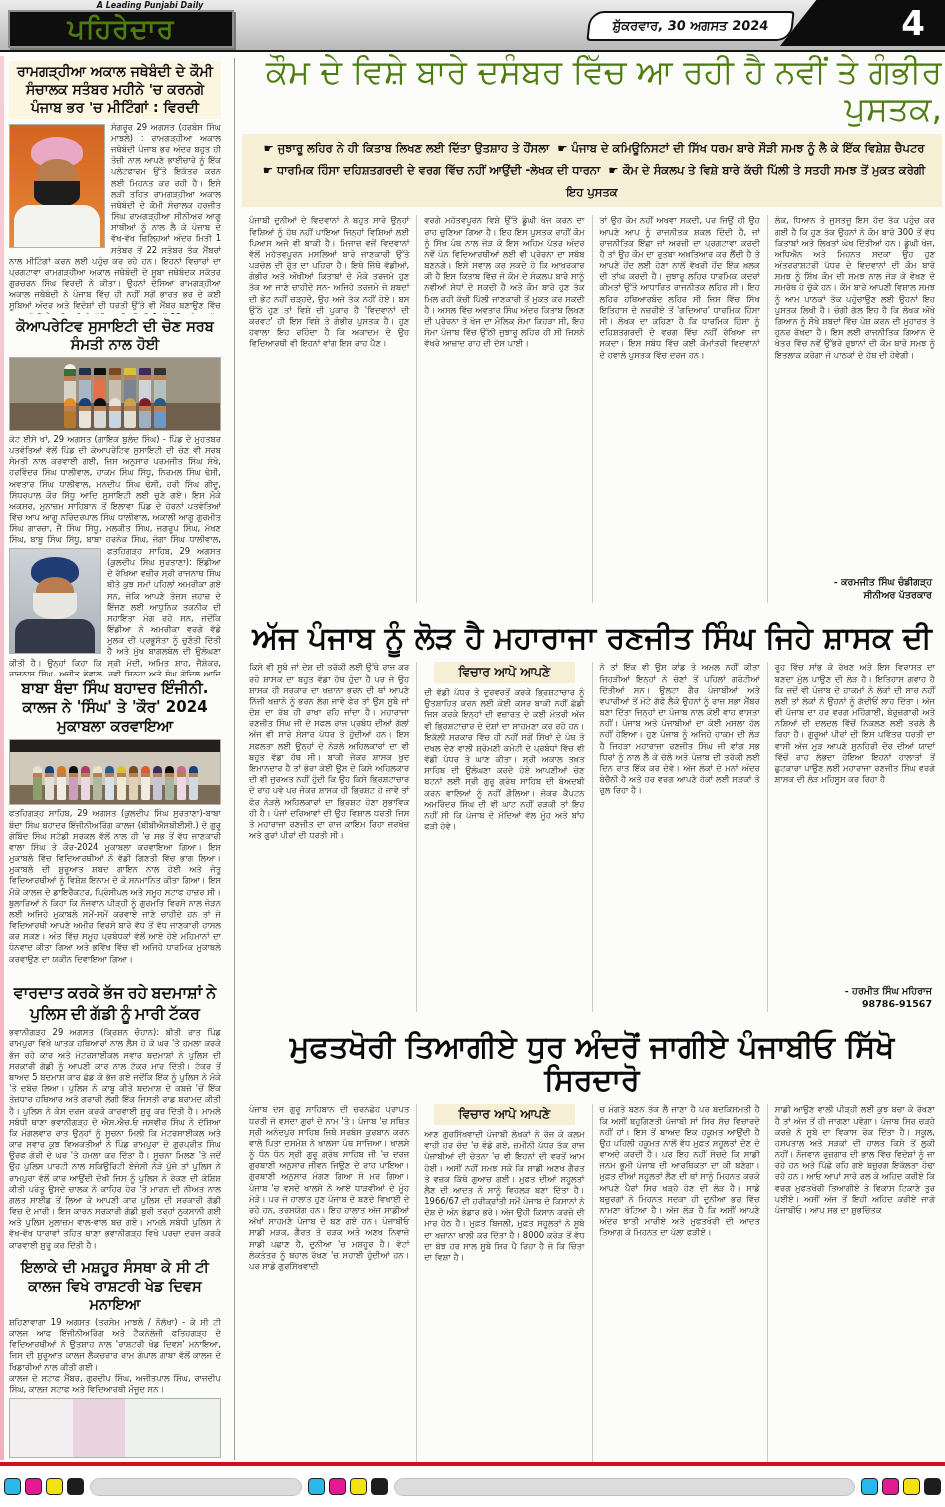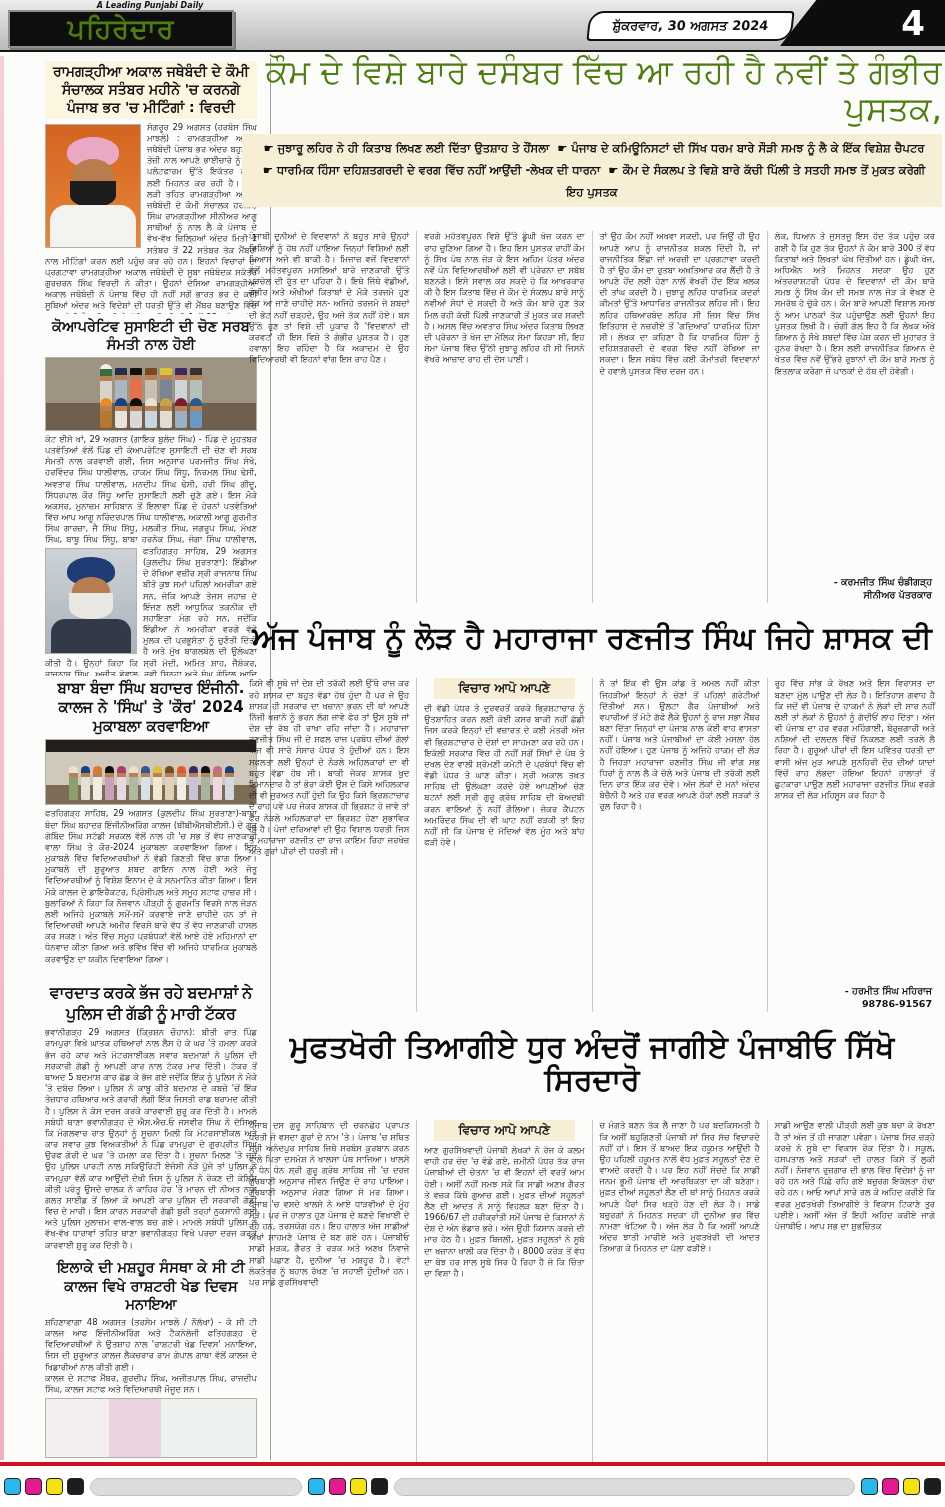--- a/index.html
+++ b/index.html
@@ -26,21 +26,21 @@
   .corner-black { position:absolute; right:0; top:0; width:165px; height:46px; background:#0d0d0d;
                   clip-path:polygon(22% 0,100% 0,100% 100%,0 100%);
                   display:flex; align-items:center; justify-content:flex-end; }
   .corner-black span { color:#fff; font-size:34px; font-weight:bold; padding-right:20px; }
 
   .edge-strip { position:absolute; left:0; top:56px; width:4px; height:1404px;
                 background:linear-gradient(#f6c3cd,#f09cae); opacity:.8; }
 
   
   .leftcol { position:absolute; left:6px; top:58px; width:229px; height:1402px;
-             border-right:1px solid #9a9a9a; padding:0 13px 0 3px; overflow:hidden;margin-left:36px; }
+             border-right:1px solid #9a9a9a; padding:0 13px 0 3px; overflow:hidden; }
   .lh { font-weight:bold; text-align:center; line-height:1.28; margin:3px 0 3px; }
   .lh1 { font-size:14px; background:#fcf5df; padding:2px 1px; }
   .lh2 { font-size:14.5px; }
   .lh3 { font-size:12.5px; }
   .lh4 { font-size:15px; }
   .lh5 { font-size:16px;font-family:Liberation Serif, serif; }
   .lh6 { font-size:14.5px; }
   .lbody { font-size:8.4px; line-height:1.33; text-align:justify; color:#1c1c1c; overflow:hidden; }
   .lcaption { font-size:8.4px; line-height:1.33; text-align:justify; color:#1c1c1c; overflow:hidden; }
 
@@ -76,21 +76,21 @@
   
   .mainarea { position:absolute; left:242px; top:54px; width:700px; height:1408px; overflow:hidden; }
   .mh1 { font-size:33px; line-height:1.12; font-weight:normal; text-align:right; color:#4d7c0f; }
   .mh2 { font-size:30px; line-height:1.1; font-weight:bold; text-align:center; margin-top:18px; color:#0a0a0a; }
   .bullets { background:#f7eed6; margin-top:6px; padding:4px 8px; font-size:11.5px; font-weight:bold;
              line-height:1.9; text-align:center; }
   .bullet-item { white-space:normal; }
   .pointer { margin:0 4px; }
   .cols { position:relative; display:flex; gap:0; margin-top:8px; overflow:hidden; }
   .cols .col { flex:1 1 0; padding:0 7px; font-size:8.4px; line-height:1.33; text-align:justify;
-               color:#1c1c1c; overflow:hidden;margin-top:16px; }
+               color:#1c1c1c; overflow:hidden; }
   .cols .col + .col { border-left:1px solid #c9c9c9; }
   .cols-lead { height:388px; }
   .cols-op1 { height:350px; }
   .cols-op2 { height:398px; }
   .tagbox { display:block; width:88%; margin:0 auto 4px; background:#f7eed6; text-align:center;
             font-size:12.5px; font-weight:bold; padding:2px 0; }
   .byline { position:absolute; right:10px; background:#fcfcfa; text-align:right;
             font-size:9.5px; font-weight:bold; line-height:1.4; padding-left:6px; }
   .byline-lead { bottom:2px; }
   .byline-op1 { bottom:2px; }
@@ -188,21 +188,21 @@
         <span class="figure" style="width:9px;height:34px;background:linear-gradient(#c86c8c 0 7px,#b98054 7px 11px,#ecd8e4 11px 100%)"></span>
         <span class="figure" style="width:9px;height:34px;background:linear-gradient(#18407a 0 7px,#b98054 7px 11px,#d0d8e0 11px 100%)"></span>
       </div>
     </div>
     <div class="lbody" style="height:172px">ਫਤਹਿਗੜ੍ਹ ਸਾਹਿਬ, 29 ਅਗਸਤ (ਕੁਲਦੀਪ ਸਿੰਘ ਸੁਰਤਾਣਾ)-ਬਾਬਾ ਬੰਦਾ ਸਿੰਘ ਬਹਾਦਰ ਇੰਜੀਨੀਅਰਿੰਗ ਕਾਲਜ (ਬੀਬੀਐਸਬੀਈਸੀ.) ਦੇ ਗੁਰੂ ਗੋਬਿੰਦ ਸਿੰਘ ਸਟੱਡੀ ਸਰਕਲ ਵੱਲੋਂ ਨਾਲ ਹੀ 'ਚ ਸਭ ਤੋਂ ਵੱਧ ਜਾਣਕਾਰੀ ਵਾਲਾ ਸਿੰਘ ਤੇ ਕੌਰ-2024 ਮੁਕਾਬਲਾ ਕਰਵਾਇਆ ਗਿਆ। ਇਸ ਮੁਕਾਬਲੇ ਵਿੱਚ ਵਿਦਿਆਰਥੀਆਂ ਨੇ ਵੱਡੀ ਗਿਣਤੀ ਵਿੱਚ ਭਾਗ ਲਿਆ। ਮੁਕਾਬਲੇ ਦੀ ਸ਼ੁਰੂਆਤ ਸ਼ਬਦ ਗਾਇਨ ਨਾਲ ਹੋਈ ਅਤੇ ਜੇਤੂ ਵਿਦਿਆਰਥੀਆਂ ਨੂੰ ਵਿਸ਼ੇਸ਼ ਇਨਾਮ ਦੇ ਕੇ ਸਨਮਾਨਿਤ ਕੀਤਾ ਗਿਆ। ਇਸ ਮੌਕੇ ਕਾਲਜ ਦੇ ਡਾਇਰੈਕਟਰ, ਪ੍ਰਿੰਸੀਪਲ ਅਤੇ ਸਮੂਹ ਸਟਾਫ ਹਾਜ਼ਰ ਸੀ। ਬੁਲਾਰਿਆਂ ਨੇ ਕਿਹਾ ਕਿ ਨੌਜਵਾਨ ਪੀੜ੍ਹੀ ਨੂੰ ਗੁਰਮਤਿ ਵਿਰਸੇ ਨਾਲ ਜੋੜਨ ਲਈ ਅਜਿਹੇ ਮੁਕਾਬਲੇ ਸਮੇਂ-ਸਮੇਂ ਕਰਵਾਏ ਜਾਣੇ ਚਾਹੀਦੇ ਹਨ ਤਾਂ ਜੋ ਵਿਦਿਆਰਥੀ ਆਪਣੇ ਅਮੀਰ ਵਿਰਸੇ ਬਾਰੇ ਵੱਧ ਤੋਂ ਵੱਧ ਜਾਣਕਾਰੀ ਹਾਸਲ ਕਰ ਸਕਣ। ਅੰਤ ਵਿੱਚ ਸਮੂਹ ਪ੍ਰਬੰਧਕਾਂ ਵੱਲੋਂ ਆਏ ਹੋਏ ਮਹਿਮਾਨਾਂ ਦਾ ਧੰਨਵਾਦ ਕੀਤਾ ਗਿਆ ਅਤੇ ਭਵਿੱਖ ਵਿੱਚ ਵੀ ਅਜਿਹੇ ਧਾਰਮਿਕ ਮੁਕਾਬਲੇ ਕਰਵਾਉਣ ਦਾ ਯਕੀਨ ਦਿਵਾਇਆ ਗਿਆ।</div>
 
     <h2 class="lh lh5">ਵਾਰਦਾਤ ਕਰਕੇ ਭੱਜ ਰਹੇ ਬਦਮਾਸ਼ਾਂ ਨੇ ਪੁਲਿਸ ਦੀ ਗੱਡੀ ਨੂੰ ਮਾਰੀ ਟੱਕਰ</h2>
     <div class="lbody" style="height:228px">ਭਵਾਨੀਗੜ੍ਹ 29 ਅਗਸਤ (ਕ੍ਰਿਸ਼ਨ ਚੌਹਾਨ): ਬੀਤੀ ਰਾਤ ਪਿੰਡ ਰਾਮਪੁਰਾ ਵਿਖੇ ਘਾਤਕ ਹਥਿਆਰਾਂ ਨਾਲ ਲੈਸ ਹੋ ਕੇ ਘਰ 'ਤੇ ਹਮਲਾ ਕਰਕੇ ਭੱਜ ਰਹੇ ਕਾਰ ਅਤੇ ਮੋਟਰਸਾਈਕਲ ਸਵਾਰ ਬਦਮਾਸ਼ਾਂ ਨੇ ਪੁਲਿਸ ਦੀ ਸਰਕਾਰੀ ਗੱਡੀ ਨੂੰ ਆਪਣੀ ਕਾਰ ਨਾਲ ਟੱਕਰ ਮਾਰ ਦਿੱਤੀ। ਟੱਕਰ ਤੋਂ ਬਾਅਦ 5 ਬਦਮਾਸ਼ ਕਾਰ ਛੱਡ ਕੇ ਭੱਜ ਗਏ ਜਦੋਂਕਿ ਇੱਕ ਨੂੰ ਪੁਲਿਸ ਨੇ ਮੌਕੇ 'ਤੇ ਦਬੋਚ ਲਿਆ। ਪੁਲਿਸ ਨੇ ਕਾਬੂ ਕੀਤੇ ਬਦਮਾਸ਼ ਦੇ ਕਬਜ਼ੇ 'ਚੋਂ ਇੱਕ ਤੇਜ਼ਧਾਰ ਹਥਿਆਰ ਅਤੇ ਗਰਾਰੀ ਲੱਗੀ ਇੱਕ ਜਿਸਤੀ ਰਾਡ ਬਰਾਮਦ ਕੀਤੀ ਹੈ। ਪੁਲਿਸ ਨੇ ਕੇਸ ਦਰਜ ਕਰਕੇ ਕਾਰਵਾਈ ਸ਼ੁਰੂ ਕਰ ਦਿੱਤੀ ਹੈ। ਮਾਮਲੇ ਸਬੰਧੀ ਥਾਣਾ ਭਵਾਨੀਗੜ੍ਹ ਦੇ ਐਸ.ਐਚ.ਓ ਜਸਵੀਰ ਸਿੰਘ ਨੇ ਦੱਸਿਆ ਕਿ ਮੰਗਲਵਾਰ ਰਾਤ ਉਨ੍ਹਾਂ ਨੂੰ ਸੂਚਨਾ ਮਿਲੀ ਕਿ ਮੋਟਰਸਾਈਕਲ ਅਤੇ ਕਾਰ ਸਵਾਰ ਕੁਝ ਵਿਅਕਤੀਆਂ ਨੇ ਪਿੰਡ ਰਾਮਪੁਰਾ ਦੇ ਗੁਰਪ੍ਰੀਤ ਸਿੰਘ ਉਰਫ ਗੋਰੀ ਦੇ ਘਰ 'ਤੇ ਹਮਲਾ ਕਰ ਦਿੱਤਾ ਹੈ। ਸੂਚਨਾ ਮਿਲਣ 'ਤੇ ਜਦੋਂ ਉਹ ਪੁਲਿਸ ਪਾਰਟੀ ਨਾਲ ਸਕਿਉਰਿਟੀ ਏਜੰਸੀ ਨੇੜੇ ਪੁੱਜੇ ਤਾਂ ਪੁਲਿਸ ਨੇ ਰਾਮਪੁਰਾ ਵੱਲੋਂ ਕਾਰ ਆਉਂਦੀ ਦੇਖੀ ਜਿਸ ਨੂੰ ਪੁਲਿਸ ਨੇ ਰੋਕਣ ਦੀ ਕੋਸ਼ਿਸ਼ ਕੀਤੀ ਪਰੰਤੂ ਉਸਦੇ ਚਾਲਕ ਨੇ ਕਾਹਿਰ ਹੋਰ 'ਤੇ ਮਾਰਨ ਦੀ ਨੀਅਤ ਨਾਲ ਗਲਤ ਸਾਈਡ ਤੋਂ ਲਿਆ ਕੇ ਆਪਣੀ ਕਾਰ ਪੁਲਿਸ ਦੀ ਸਰਕਾਰੀ ਗੱਡੀ ਵਿਚ ਦੇ ਮਾਰੀ। ਇਸ ਕਾਰਨ ਸਰਕਾਰੀ ਗੱਡੀ ਬੁਰੀ ਤਰ੍ਹਾਂ ਨੁਕਸਾਨੀ ਗਈ ਅਤੇ ਪੁਲਿਸ ਮੁਲਾਜ਼ਮ ਵਾਲ-ਵਾਲ ਬਚ ਗਏ। ਮਾਮਲੇ ਸਬੰਧੀ ਪੁਲਿਸ ਨੇ ਵੱਖ-ਵੱਖ ਧਾਰਾਵਾਂ ਤਹਿਤ ਥਾਣਾ ਭਵਾਨੀਗੜ੍ਹ ਵਿਖੇ ਪਰਚਾ ਦਰਜ ਕਰਕੇ ਕਾਰਵਾਈ ਸ਼ੁਰੂ ਕਰ ਦਿੱਤੀ ਹੈ।</div>
 
     <h2 class="lh lh6">ਇਲਾਕੇ ਦੀ ਮਸ਼ਹੂਰ ਸੰਸਥਾ ਕੇ ਸੀ ਟੀ ਕਾਲਜ ਵਿਖੇ ਰਾਸ਼ਟਰੀ ਖੇਡ ਦਿਵਸ ਮਨਾਇਆ</h2>
-    <div class="lbody" style="height:56px">ਸ਼ਹਿਣਾਵਾਗਾ 48 ਅਗਸਤ (ਤਰਸੇਮ ਮਾਝਲੇ / ਨੌਲੱਖਾ) - ਕੇ ਸੀ ਟੀ ਕਾਲਜ ਆਫ ਇੰਜੀਨੀਅਰਿੰਗ ਅਤੇ ਟੈਕਨੋਲੋਜੀ ਫਤਿਹਗੜ੍ਹ ਦੇ ਵਿਦਿਆਰਥੀਆਂ ਨੇ ਉਤਸ਼ਾਹ ਨਾਲ 'ਰਾਸ਼ਟਰੀ ਖੇਡ ਦਿਵਸ' ਮਨਾਇਆ, ਜਿਸ ਦੀ ਸ਼ੁਰੂਆਤ ਕਾਲਜ ਲੈਕਚਰਾਰ ਰਾਮ ਗੋਪਾਲ ਗਾਬਾ ਵੱਲੋਂ ਕਾਲਜ ਦੇ ਖਿਡਾਰੀਆਂ ਨਾਲ ਕੀਤੀ ਗਈ।</div>
+    <div class="lbody" style="height:56px">ਸ਼ਹਿਣਾਵਾਗਾ 19 ਅਗਸਤ (ਤਰਸੇਮ ਮਾਝਲੇ / ਨੌਲੱਖਾ) - ਕੇ ਸੀ ਟੀ ਕਾਲਜ ਆਫ ਇੰਜੀਨੀਅਰਿੰਗ ਅਤੇ ਟੈਕਨੋਲੋਜੀ ਫਤਿਹਗੜ੍ਹ ਦੇ ਵਿਦਿਆਰਥੀਆਂ ਨੇ ਉਤਸ਼ਾਹ ਨਾਲ 'ਰਾਸ਼ਟਰੀ ਖੇਡ ਦਿਵਸ' ਮਨਾਇਆ, ਜਿਸ ਦੀ ਸ਼ੁਰੂਆਤ ਕਾਲਜ ਲੈਕਚਰਾਰ ਰਾਮ ਗੋਪਾਲ ਗਾਬਾ ਵੱਲੋਂ ਕਾਲਜ ਦੇ ਖਿਡਾਰੀਆਂ ਨਾਲ ਕੀਤੀ ਗਈ।</div>
     <div class="lcaption" style="height:22px">ਕਾਲਜ ਦੇ ਸਟਾਫ ਮੈਂਬਰ, ਗੁਰਦੀਪ ਸਿੰਘ, ਅਜੀਤਪਾਲ ਸਿੰਘ, ਰਾਜਦੀਪ ਸਿੰਘ, ਕਾਲਜ ਸਟਾਫ ਅਤੇ ਵਿਦਿਆਰਥੀ ਮੌਜੂਦ ਸਨ।</div>
     <div class="photo sports">
       
     </div>
   </aside>
 
   <main class="mainarea">
 
     <section>
       <h1 class="mh1">

